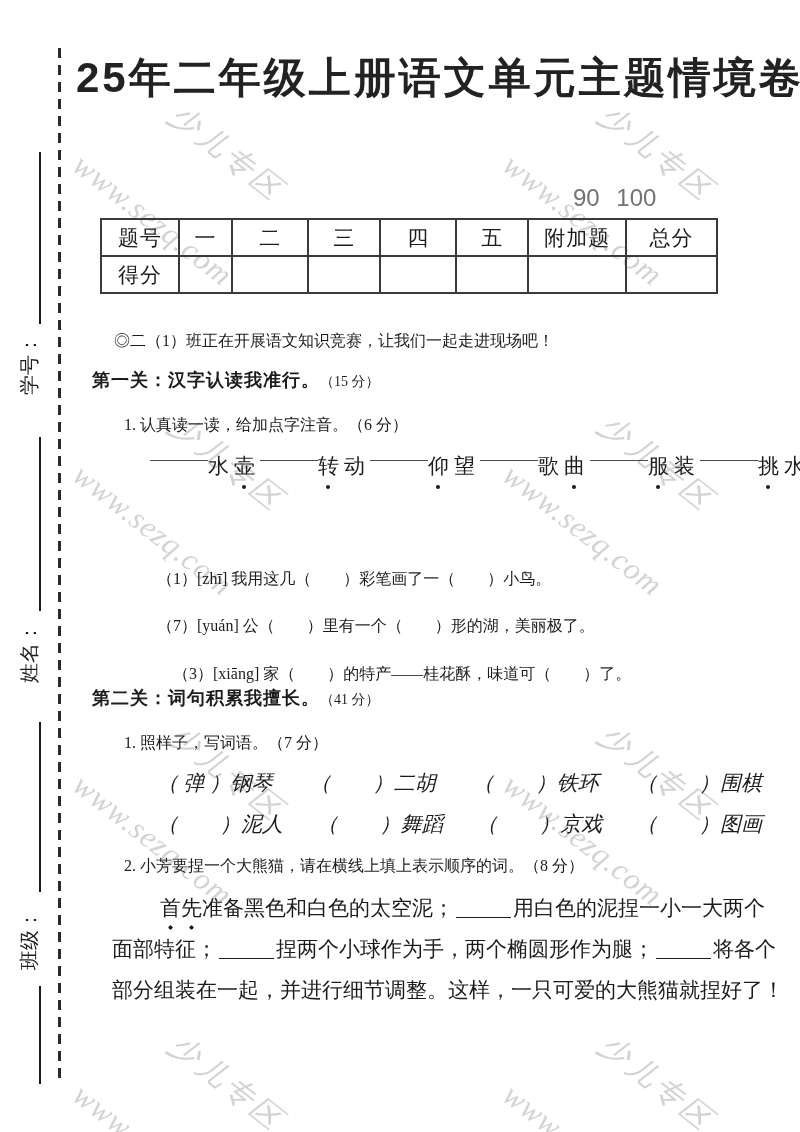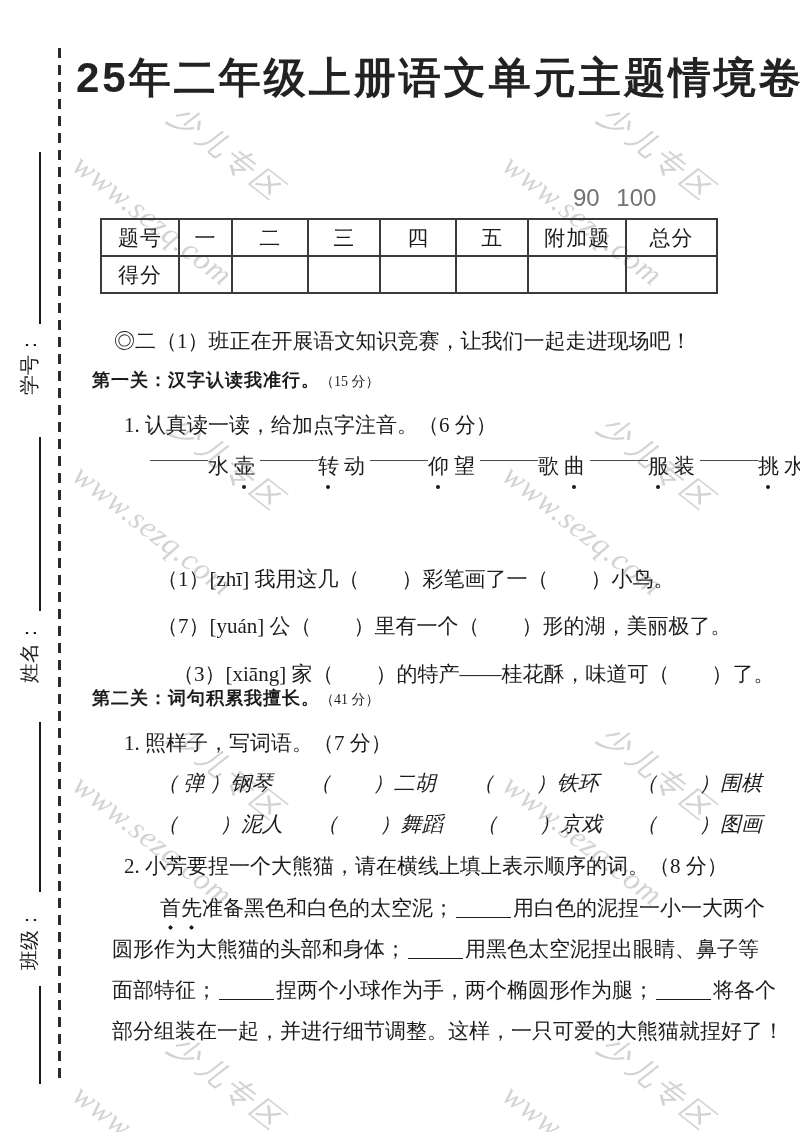--- a/index.html
+++ b/index.html
@@ -27,21 +27,21 @@
   .abs{position:absolute;white-space:nowrap;}
   .title{left:76px;top:50px;font-family:"Liberation Sans",sans-serif;
     font-weight:800;font-size:42px;letter-spacing:3px;color:#222;}
   .score-note{left:573px;top:184px;font-family:"Liberation Sans",sans-serif;
     font-size:24px;color:#737373;word-spacing:10px;}
   
   .score-table{position:absolute;left:100px;top:218px;width:618px;border-collapse:collapse;z-index:2;}
   .score-table td{border:2px solid #3a3a3a;height:35px;text-align:center;
     font-size:21px;padding:0;letter-spacing:1px;}
   
-  .bodyline{font-size:21px;line-height:28px;}
+  .bodyline{font-size:16px;line-height:28px;}
   .sec-head .bold-part{font-family:"Liberation Sans",sans-serif;font-weight:700;font-size:18px;letter-spacing:1px;}
   .sec-head .score-part{font-size:14px;}
   
   .word-row{position:absolute;left:150px;top:452px;width:594px;display:flex;justify-content:space-between;z-index:2;}
   .word-item{display:flex;align-items:center;}
   .pinyin-line{width:58px;height:0;border-top:1.6px solid #4a4a4a;margin-bottom:11px;}
   .word{font-size:21px;letter-spacing:5px;white-space:nowrap;}
   .dc{position:relative;}
   .dc::after{content:'';position:absolute;left:calc(50% - 5px);bottom:-11px;
     width:4px;height:4px;border-radius:50%;background:#1c1c1c;}
@@ -201,19 +201,18 @@
       <span>（　　）泥人</span>
       <span>（　　）舞蹈</span>
       <span>（　　）京戏</span>
       <span>（　　）图画</span>
     </div>
 
     <div class="abs bodyline" style="left:124px;top:852px;">2. 小芳要捏一个大熊猫，请在横线上填上表示顺序的词。（8 分）</div>
 
     <div class="passage">
       <div class="p-line indent"><span class="em-dots">首先</span><span>准备黑色和白色的太空泥；</span><span class="blank"></span><span>用白色的泥捏一小一大两个</span></div>
-      <div class="p-line"><span>圆形作为大熊猫的头部和身体；</span><span class="blank"></span><span>用黑色太空泥捏出眼睛、鼻子等</span></div>
       <div class="p-line"><span>面部特征；</span><span class="blank"></span><span>捏两个小球作为手，两个椭圆形作为腿；</span><span class="blank"></span><span>将各个</span></div>
       <div class="p-line"><span>部分组装在一起，并进行细节调整。这样，一只可爱的大熊猫就捏好了！</span></div>
     </div>
 
   </div>
 </div>
 
 </body></html>

